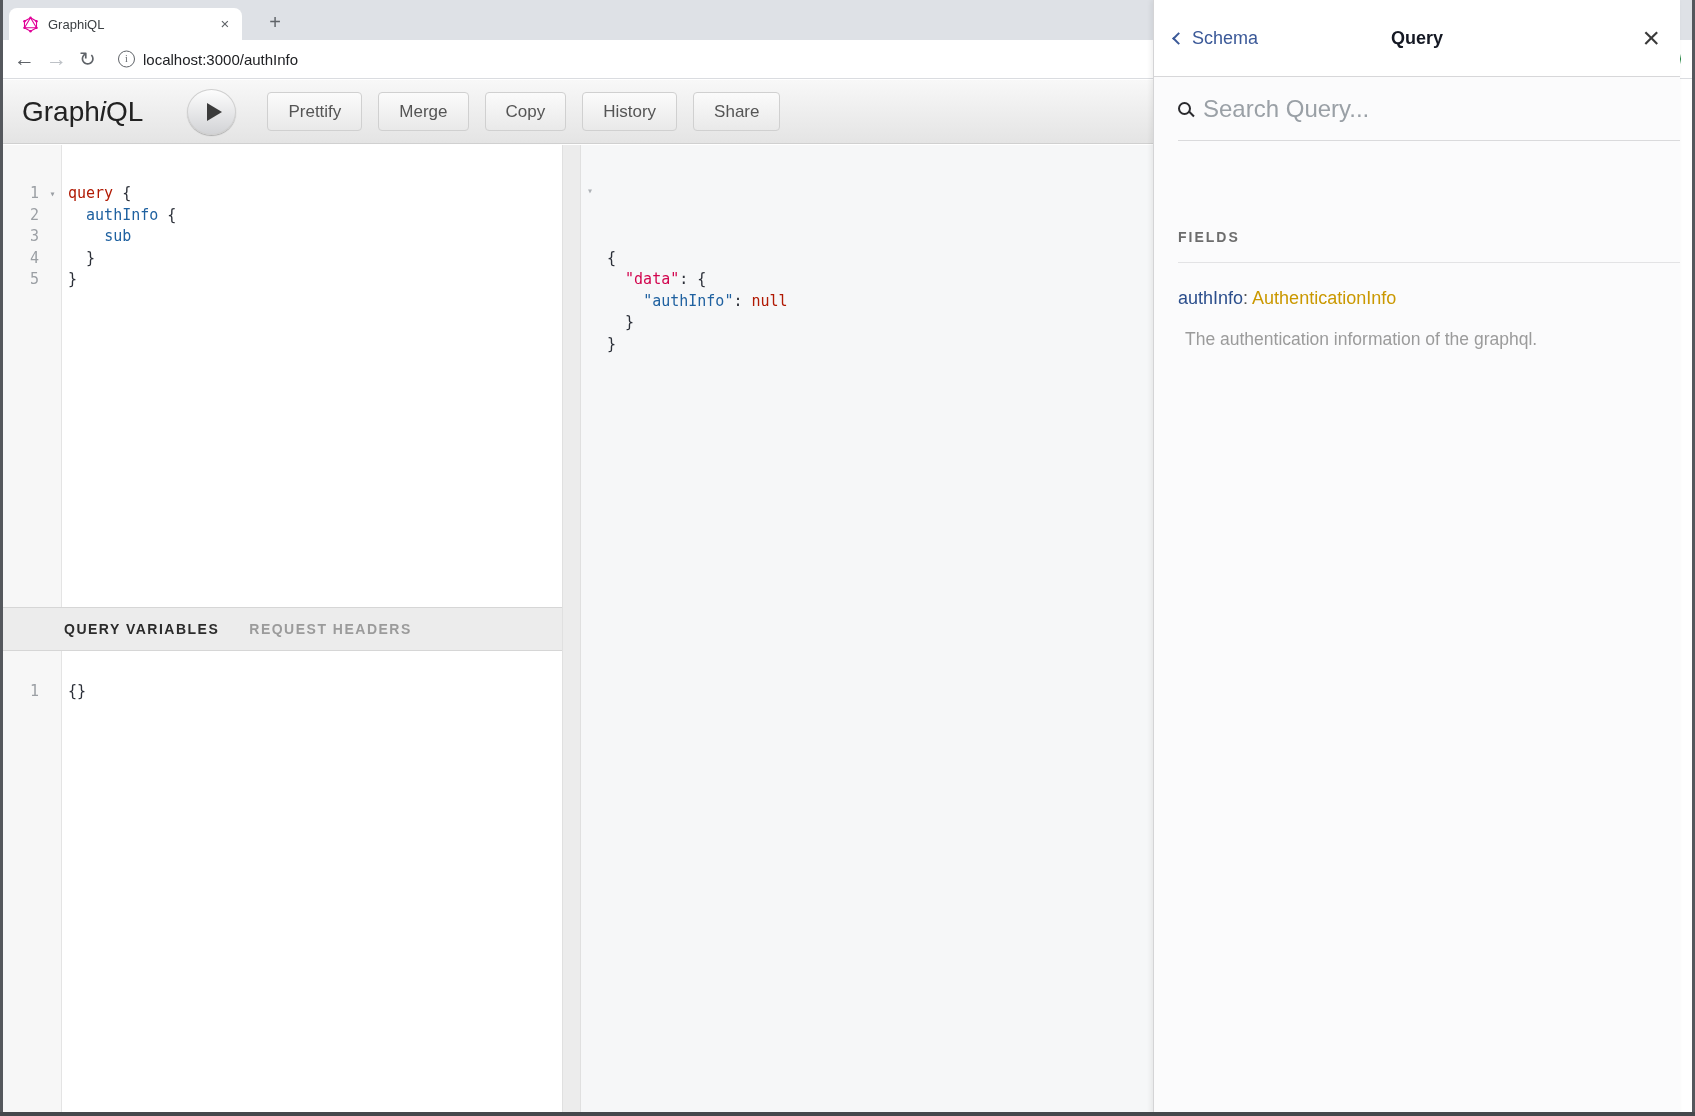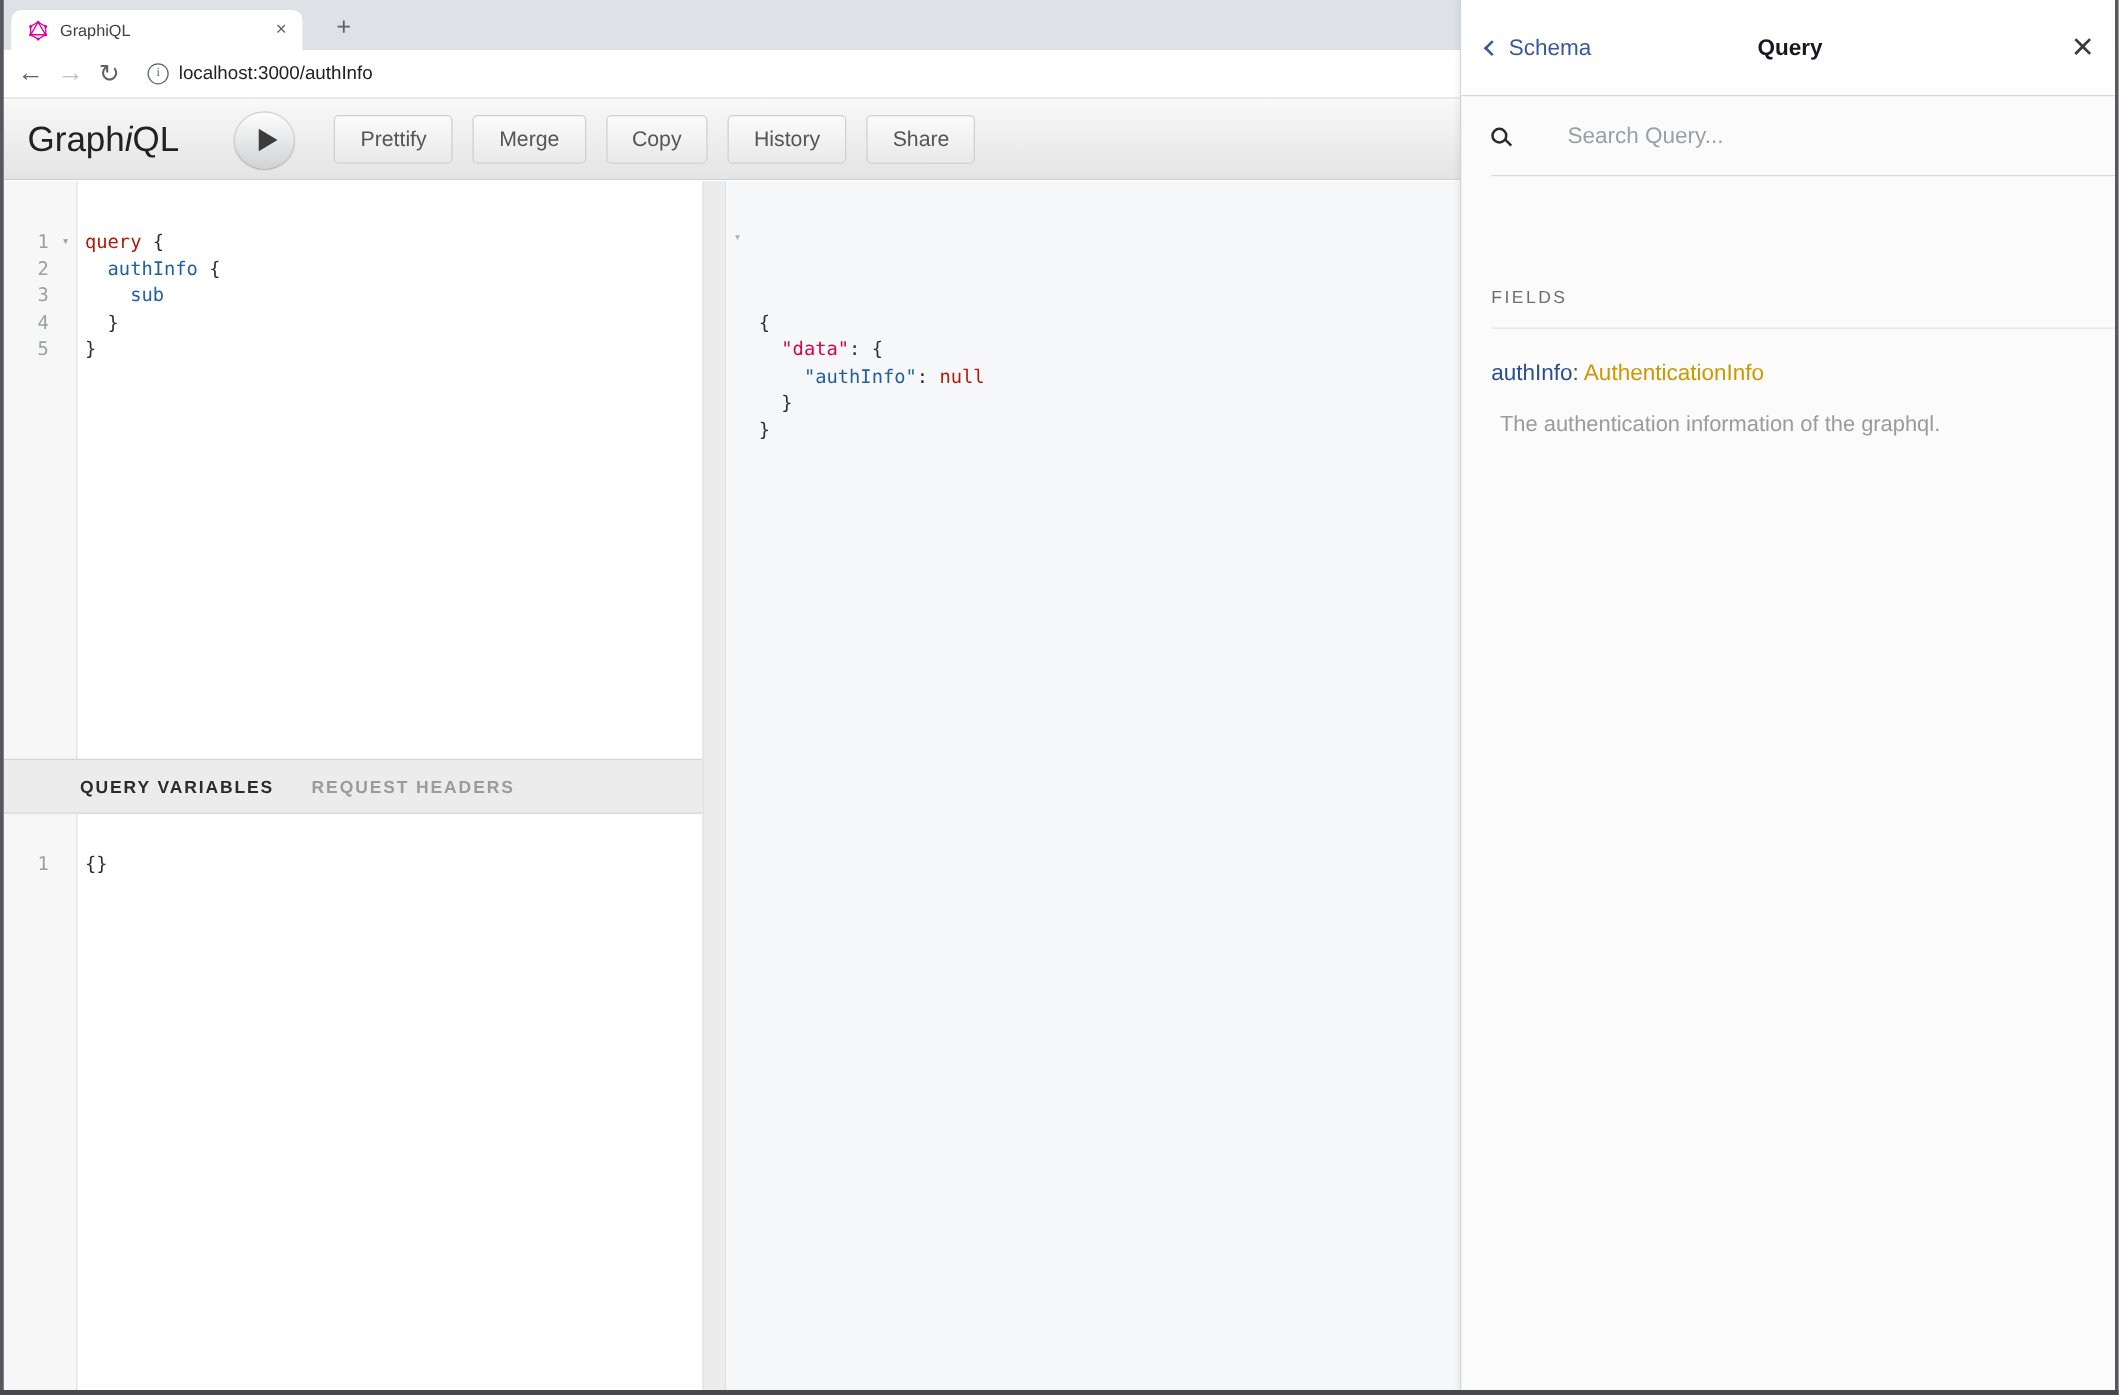--- a/index.html
+++ b/index.html
@@ -92,34 +92,34 @@
   .var-tab.active { color:#2b2b2b; }
   .var-tab.inactive { color:#9b9b9b; }
   .var-pane { flex:1; }
 
   .divider { width:19px; background:#ececec; border-left:1px solid #e0e0e0; border-right:1px solid #e0e0e0; cursor:col-resize; }
 
   .result-pane { flex:1; background:#f6f7f8; position:relative; font-family:"DejaVu Sans Mono",monospace; font-size:15px; line-height:21.5px; white-space:pre; padding:38px 0 0 26px; cursor:text; }
   .result-fold { position:absolute; left:6px; top:41px; font-size:10px; color:#aeb2b6; line-height:1; cursor:pointer; }
 
   
-  .docs { position:absolute; top:0; right:0; bottom:0; width:527px; background:#fbfbfc; border-left:1px solid #d4d4d6; box-shadow:-2px 0 5px rgba(0,0,0,.07); }
+  .docs { position:absolute; top:0; right:15px; bottom:0; width:527px; background:#fbfbfc; border-left:1px solid #d4d4d6; box-shadow:-2px 0 5px rgba(0,0,0,.07); }
   .docs-header { height:77px; background:#fff; border-bottom:1px solid #d7d7d9; position:relative; display:flex; align-items:center; }
   .docs-back { display:flex; align-items:center; margin-left:20px; color:#3B5998; font-size:18px; cursor:pointer; gap:9px; }
   .chev-left { width:9px; height:9px; border-left:2.5px solid #3B5998; border-bottom:2.5px solid #3B5998; transform:rotate(45deg); }
   .docs-title { position:absolute; left:0; right:0; text-align:center; font-size:18px; font-weight:bold; color:#141823; pointer-events:none; }
   .docs-close { position:absolute; right:20px; top:50%; transform:translateY(-50%); font-size:30px; font-weight:300; color:#3a3a3a; line-height:1; cursor:pointer; }
   .docs-search { margin-left:24px; height:64px; display:flex; align-items:center; border-bottom:1px solid #dadadc; gap:12px; }
   .search-glass { position:relative; width:13px; height:13px; border:2px solid #2a2a2e; border-radius:50%; flex:0 0 auto; }
   .search-glass::after { content:""; position:absolute; width:7px; height:2px; background:#2a2a2e; transform:rotate(45deg); right:-6px; bottom:-2px; }
-  .search-input { border:none; outline:none; background:transparent; font-size:18px; color:#333; width:440px; font-family:"Liberation Sans",sans-serif;margin-left:36px; }
+  .search-input { border:none; outline:none; background:transparent; font-size:24px; color:#333; width:440px; font-family:"Liberation Sans",sans-serif; }
   .search-input::placeholder { color:#9aa0a6; }
   .docs-content { padding:24px 24px 0 24px; }
   .no-desc { font-size:18px; color:#40424a; margin-top:12px; }
-  .fields-heading { margin-top:64px; font-size:14px; font-weight:normal; letter-spacing:2px; color:#6d6d6d; }
+  .fields-heading { margin-top:64px; font-size:14px; font-weight:bold; letter-spacing:2px; color:#6d6d6d; }
   .fields-rule { border:none; border-top:1px solid #e3e3e5; margin:17px -24px 0 0; }
   .field-row { margin-top:25px; font-size:18px; }
   .field-name { color:#2b4e8c; cursor:pointer; }
   .field-colon { color:#555; }
   .type-name { color:#CA9800; cursor:pointer; }
   .field-desc { margin-top:20px; padding-left:7px; font-size:17.5px; color:#9b9b9b; }
 </style>
 </head>
 <body>
 

